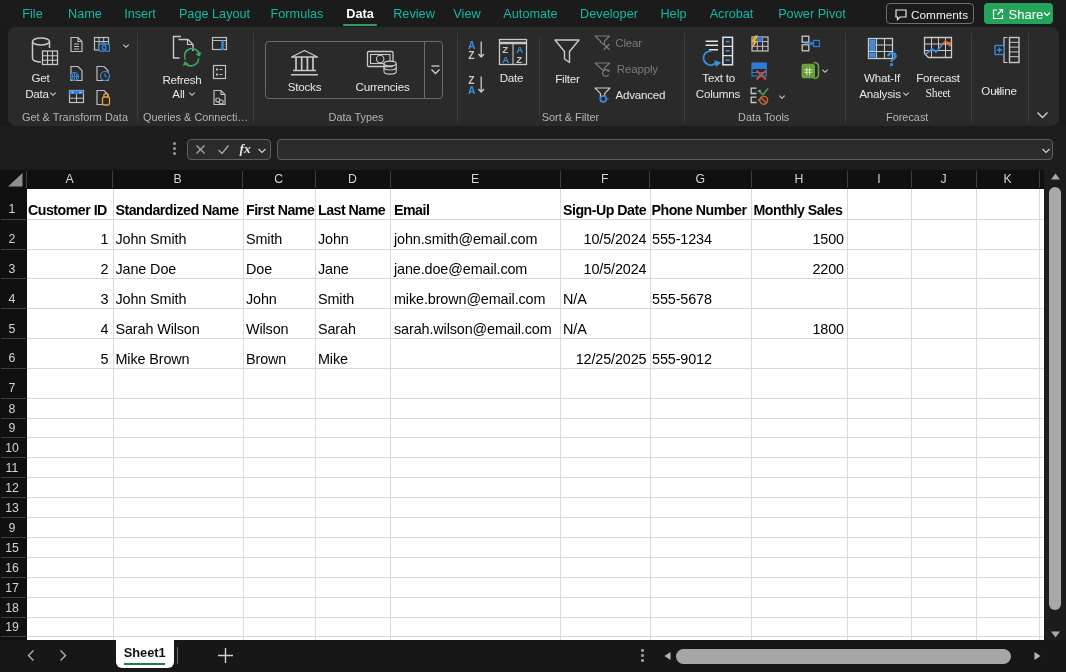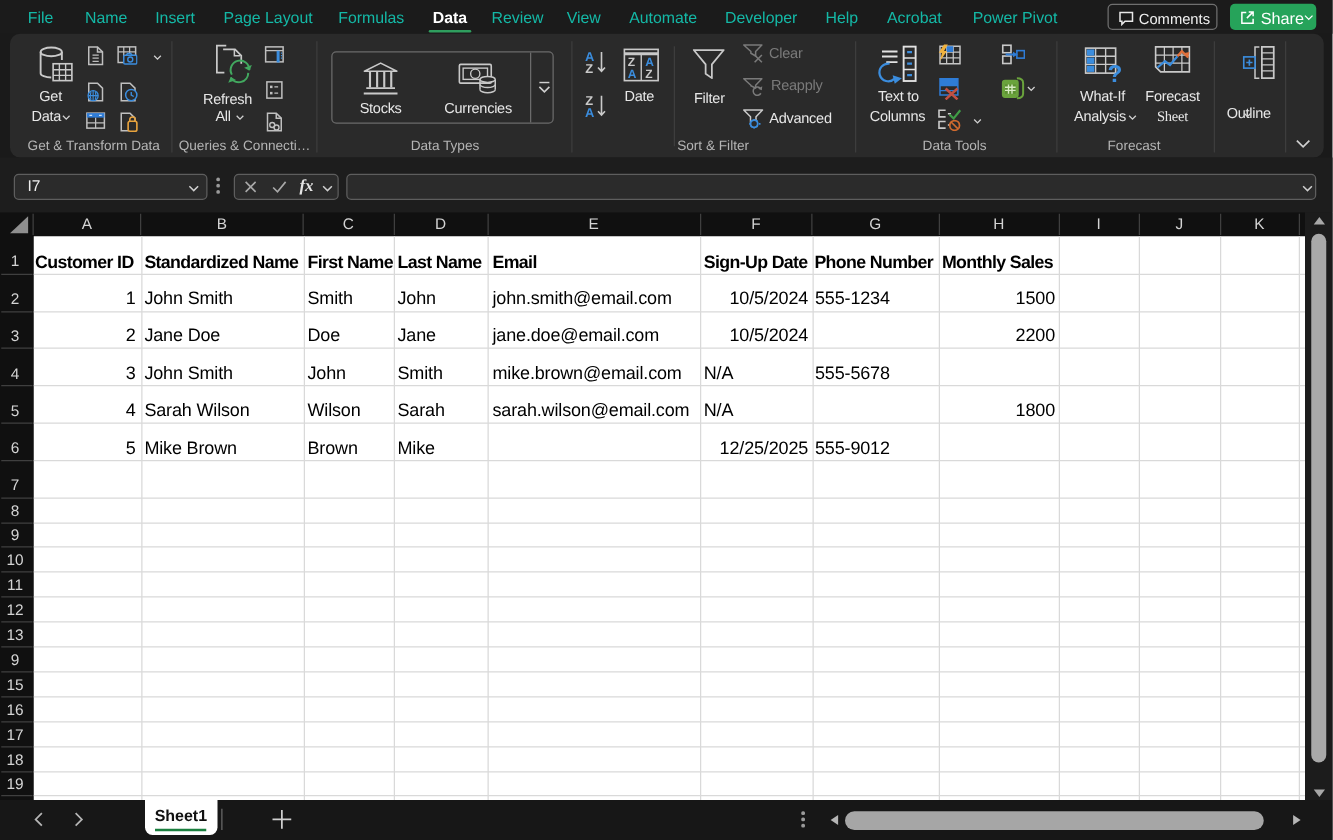--- a/index.html
+++ b/index.html
@@ -314,26 +314,20 @@
   <span class="btxt" style="left:991px;top:42px;margin-top:15px;">Outline</span>
   <svg class="chev" style="left:986px;top:61.3px" width="9" height="7" viewBox="0 0 9 7">
       <path d="M1.5 2l3 3 3-3" fill="none" stroke="#cfcfcf" stroke-width="1.2"></path>
     </svg>
   <div class="rdiv" style="left:1019.6px;"></div>
   <svg class="abs" style="left:1028px;top:84px" width="13" height="9" viewBox="0 0 13 9">
       <path d="M1.5 1.5l5 5 5-5" fill="none" stroke="#cfcfcf" stroke-width="1.4"></path>
     </svg>
 </div>
 <div id="fbar">
-  <div class="fbox" style="left:11px;width:154.5px;">
-    <span class="abs" style="left:10px;top:2.5px;font-size:12.4px;color:#ededed;">I7</span>
-    <svg class="abs" style="left:138px;top:7px" width="10" height="8" viewBox="0 0 10 8">
-        <path d="M1.5 2l3.5 3.5L8.5 2" fill="none" stroke="#cfcfcf" stroke-width="1.2"></path>
-      </svg>
-  </div>
   <div class="abs" style="left:173px;top:16px;width:3px;height:14px;color:#9a9a9a;">
     <div style="width:3px;height:3px;border-radius:50%;background:#9a9a9a;margin-bottom:2px;"></div>
     <div style="width:3px;height:3px;border-radius:50%;background:#9a9a9a;margin-bottom:2px;"></div>
     <div style="width:3px;height:3px;border-radius:50%;background:#9a9a9a;"></div>
   </div>
   <div class="fbox" style="left:186.5px;width:84px;">
     <svg class="abs" style="left:7px;top:4.5px" width="11" height="11" viewBox="0 0 11 11">
         <path d="M1.5 1.5l8 8M9.5 1.5l-8 8" stroke="#a8a8a8" stroke-width="1.3"></path>
       </svg>
     <svg class="abs" style="left:29px;top:4.5px" width="13" height="11" viewBox="0 0 13 11">

